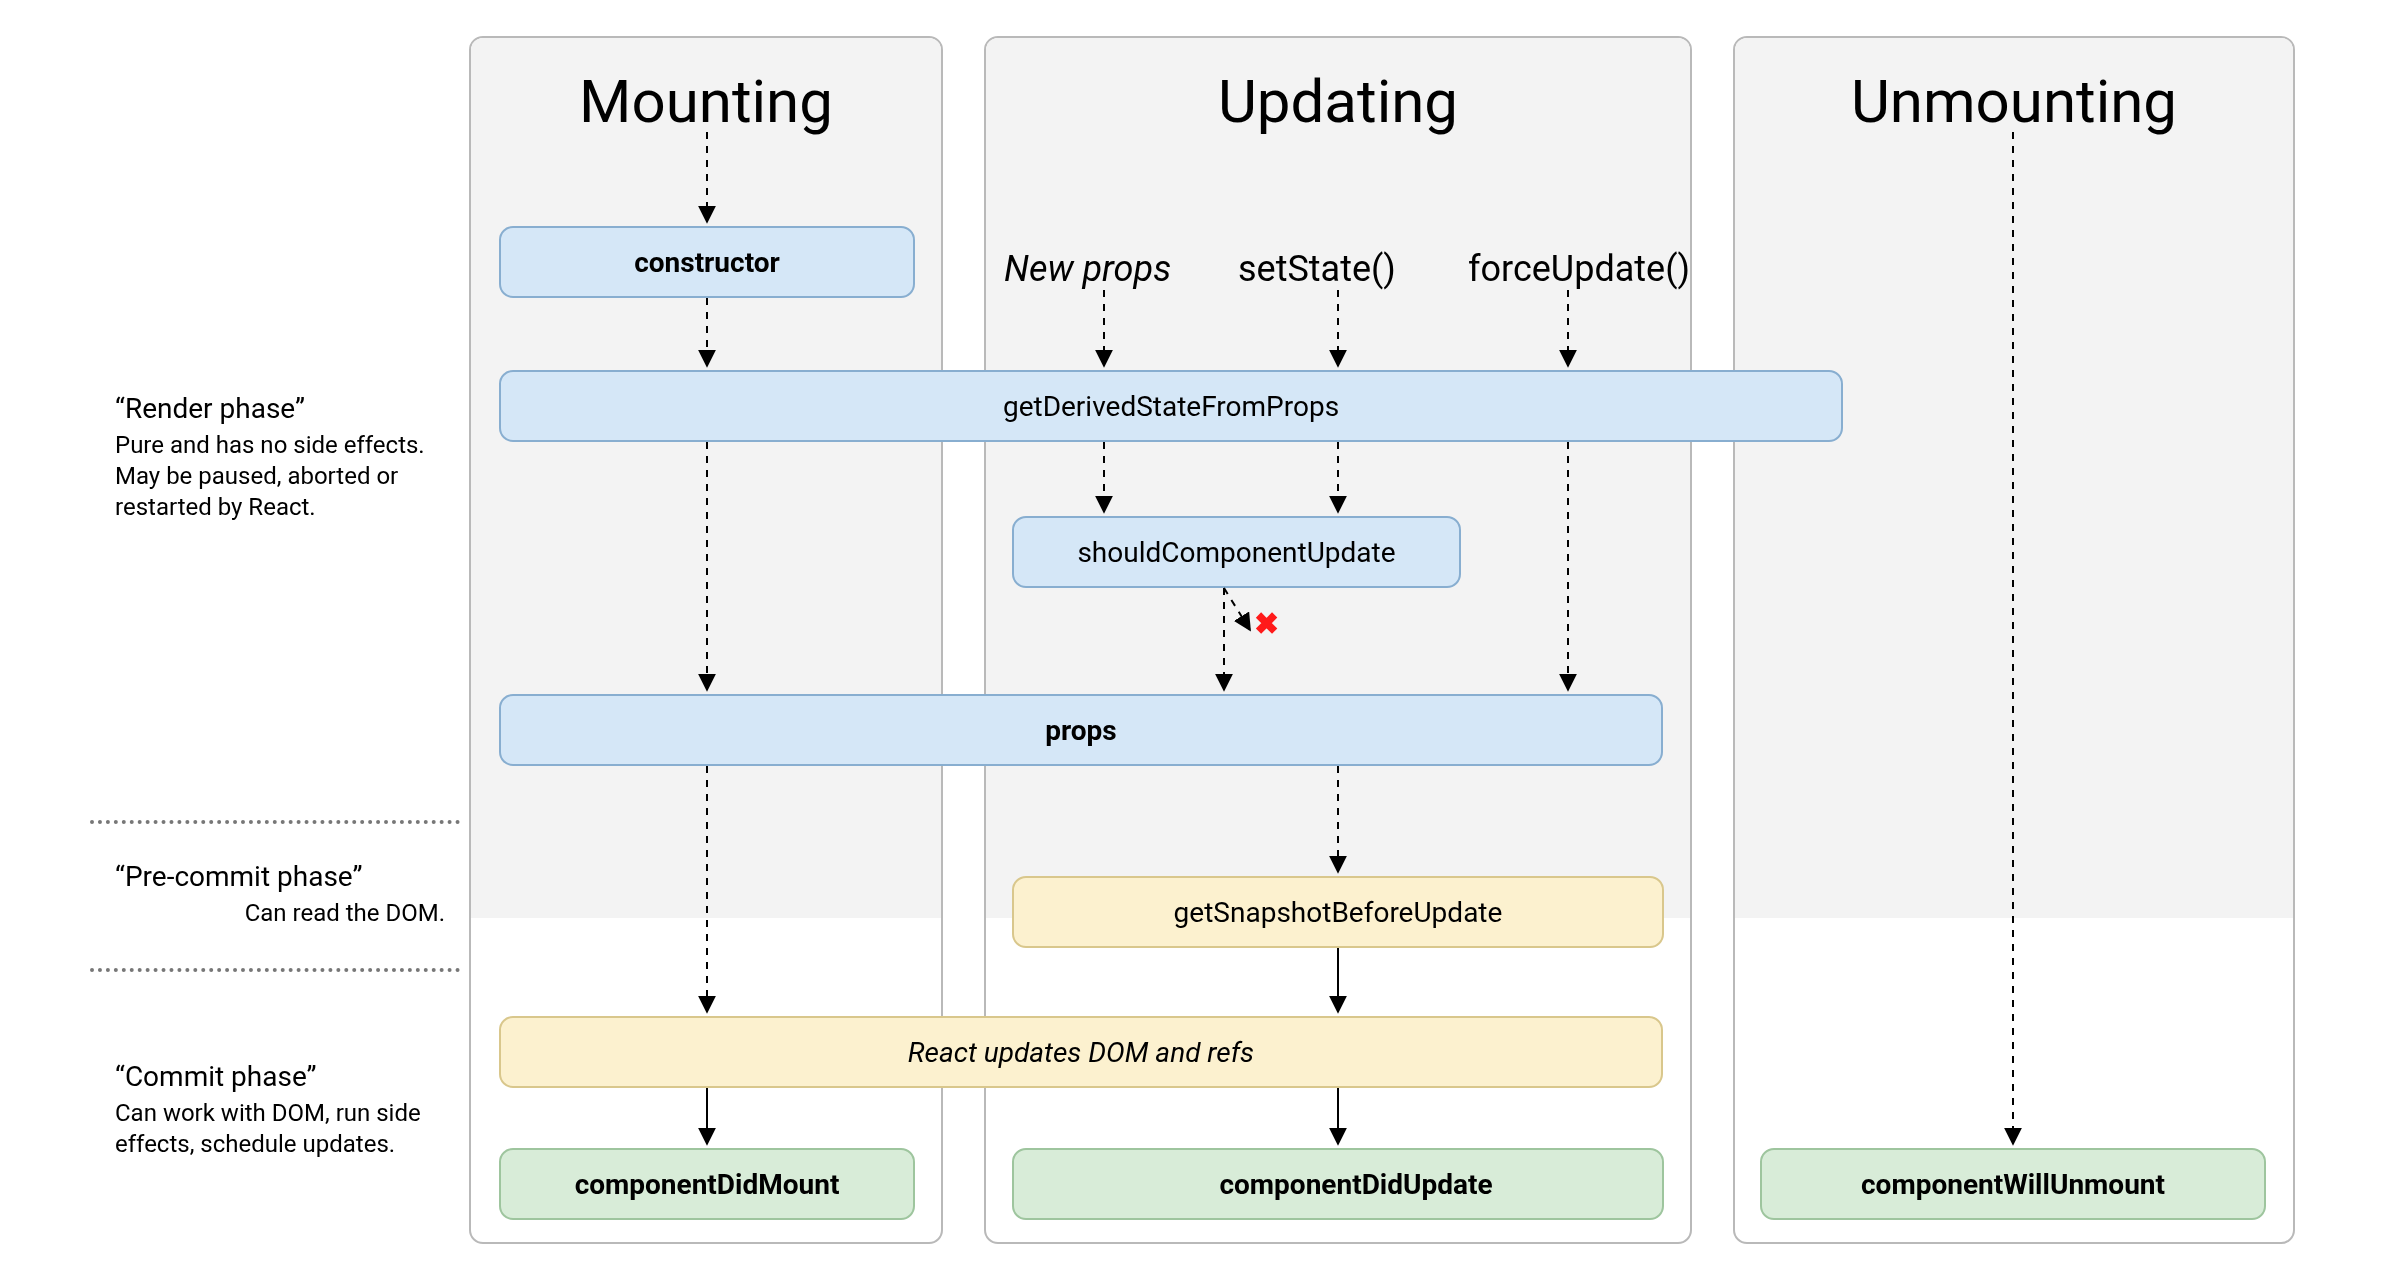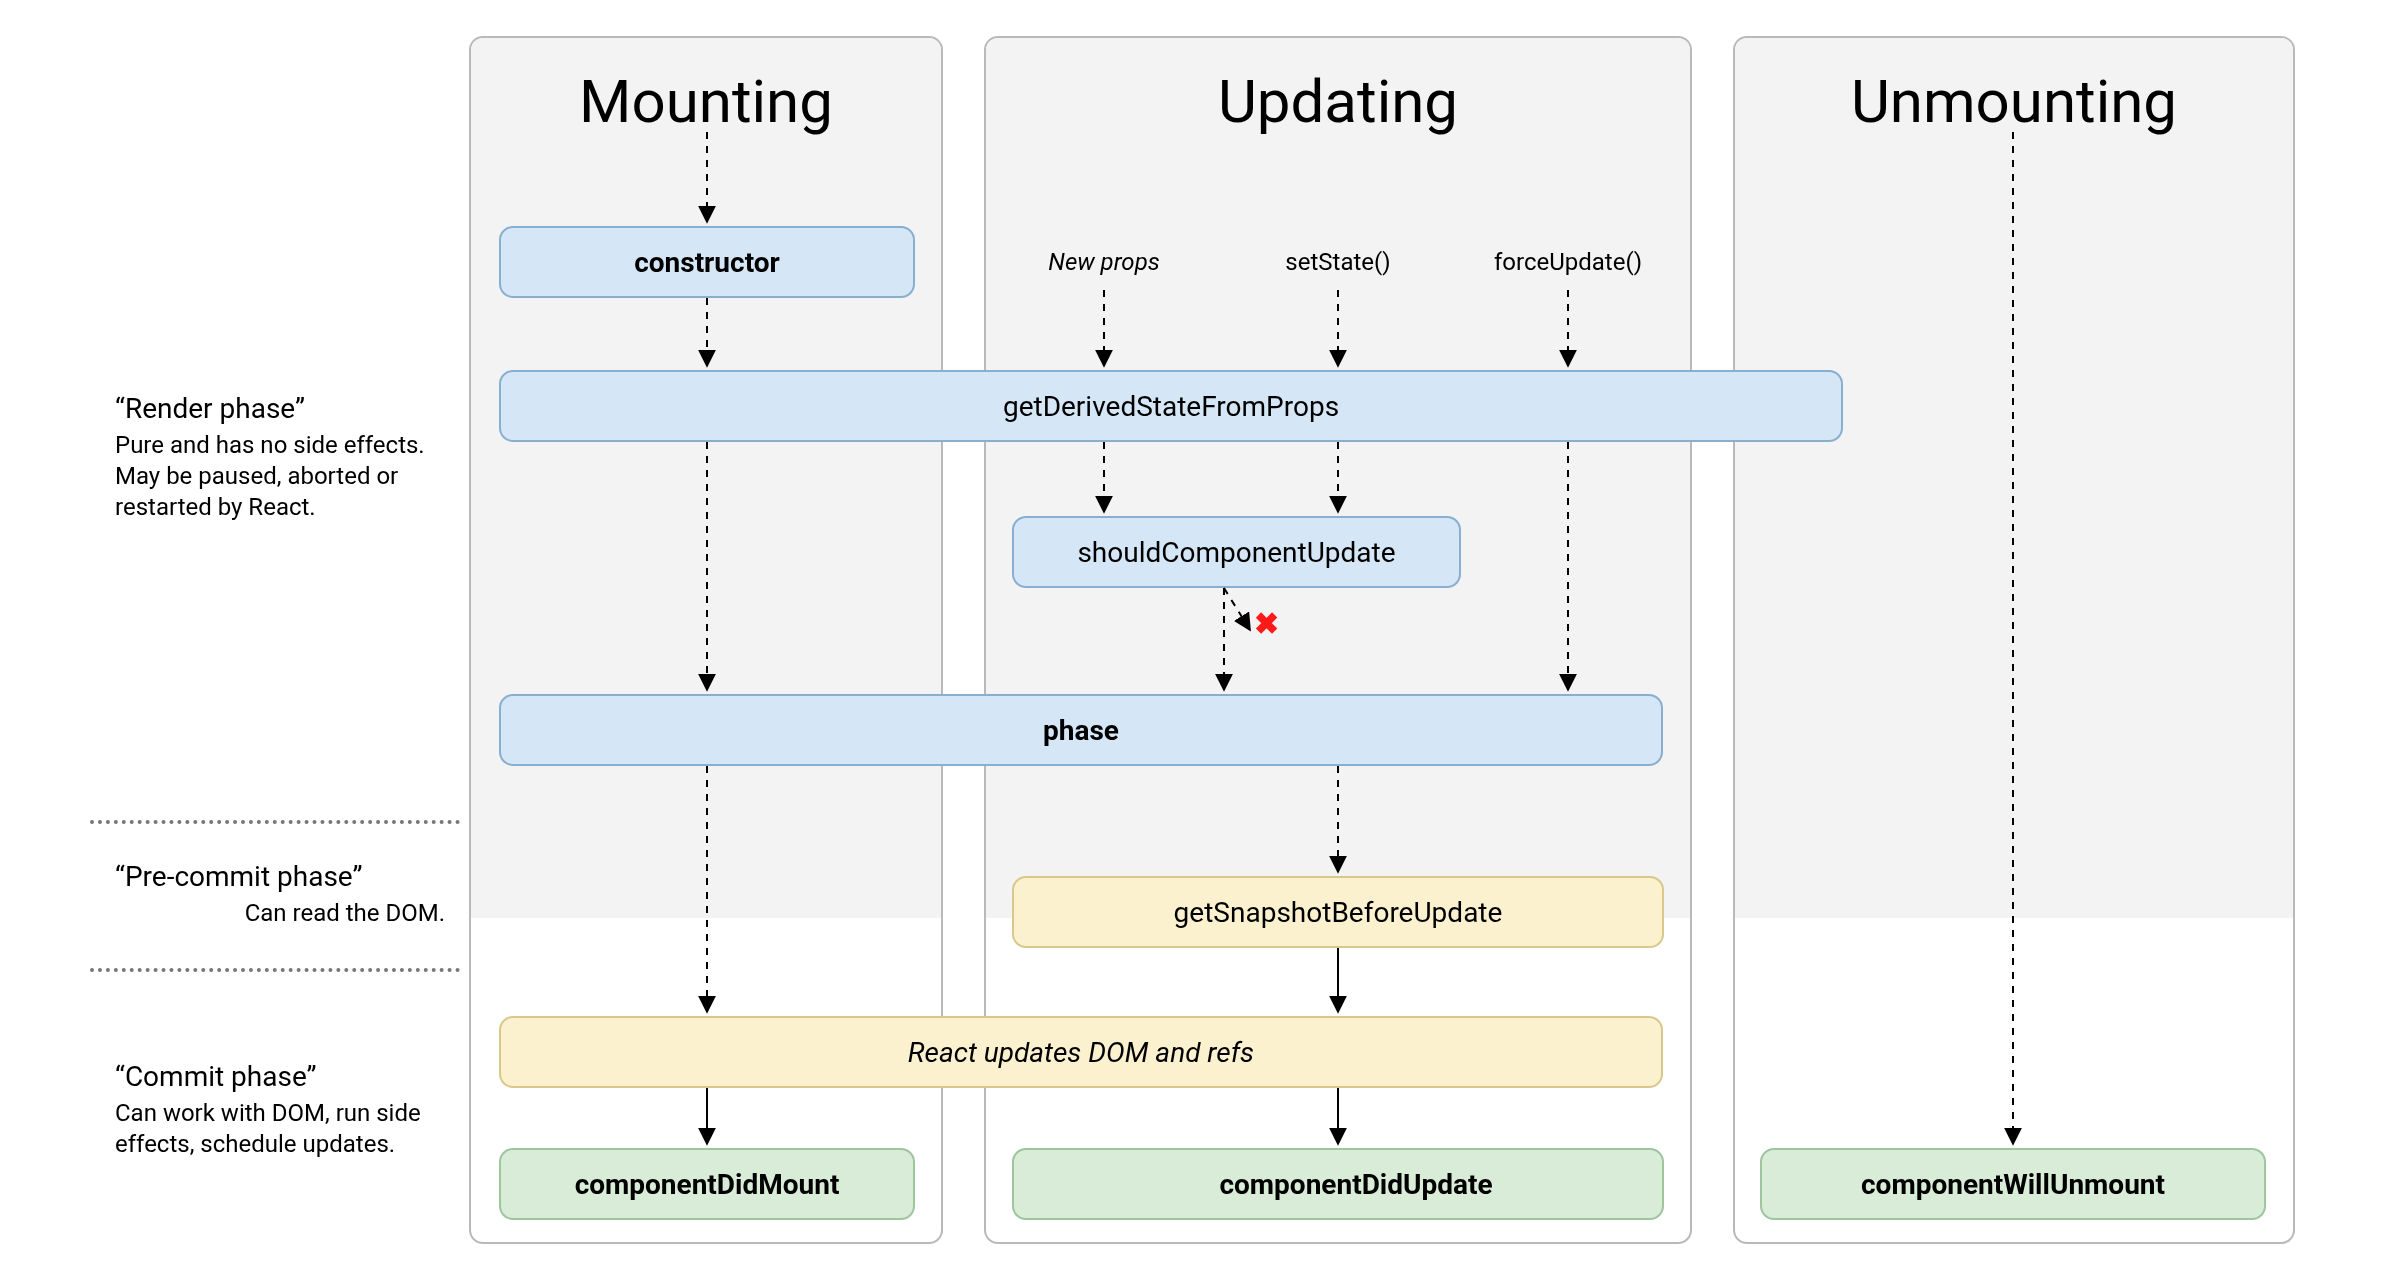--- a/index.html
+++ b/index.html
@@ -53,22 +53,21 @@
   .phase-title { font-size: 28px; }
   .phase-desc  { font-size: 24px; line-height: 1.3; }
 
   
   .hdots {
     border-top: 4px dotted #777;
     height: 0;
   }
 
   .trigger-label {
-    font-size: 24px;
-    text-align: center;
+    font-size: 36px;
   }
 
   .xmark {
     color: #ff1a1a;
     font-size: 30px;
     font-weight: 900;
   }
 
   svg.arrows {
     position: absolute;
@@ -112,21 +111,21 @@
   <div class="abs trigger-label ital" style="left:1004px; top:248px; width:200px;">New props</div>
   <div class="abs trigger-label" style="left:1238px; top:248px; width:200px;">setState()</div>
   <div class="abs trigger-label" style="left:1468px; top:248px; width:200px;">forceUpdate()</div>
 
   <div class="abs box box-blue bold" style="left:499px; top:226px; width:416px; height:72px;">constructor</div>
 
   <div class="abs box box-blue" style="left:499px; top:370px; width:1344px; height:72px;">getDerivedStateFromProps</div>
 
   <div class="abs box box-blue" style="left:1012px; top:516px; width:449px; height:72px;">shouldComponentUpdate</div>
 
-  <div class="abs box box-blue bold" style="left:499px; top:694px; width:1164px; height:72px;">phase</div>
+  <div class="abs box box-blue bold" style="left:499px; top:694px; width:1164px; height:72px;">props</div>
 
   <div class="abs box box-yellow" style="left:1012px; top:876px; width:652px; height:72px;">getSnapshotBeforeUpdate</div>
 
   <div class="abs box box-yellow ital" style="left:499px; top:1016px; width:1164px; height:72px;">React updates DOM and refs</div>
 
   <div class="abs box box-green bold" style="left:499px; top:1148px; width:416px; height:72px;">componentDidMount</div>
 
   <div class="abs box box-green bold" style="left:1012px; top:1148px; width:652px; height:72px;padding-left:36px;">componentDidUpdate</div>
 
   <div class="abs box box-green bold" style="left:1760px; top:1148px; width:506px; height:72px;">componentWillUnmount</div>

